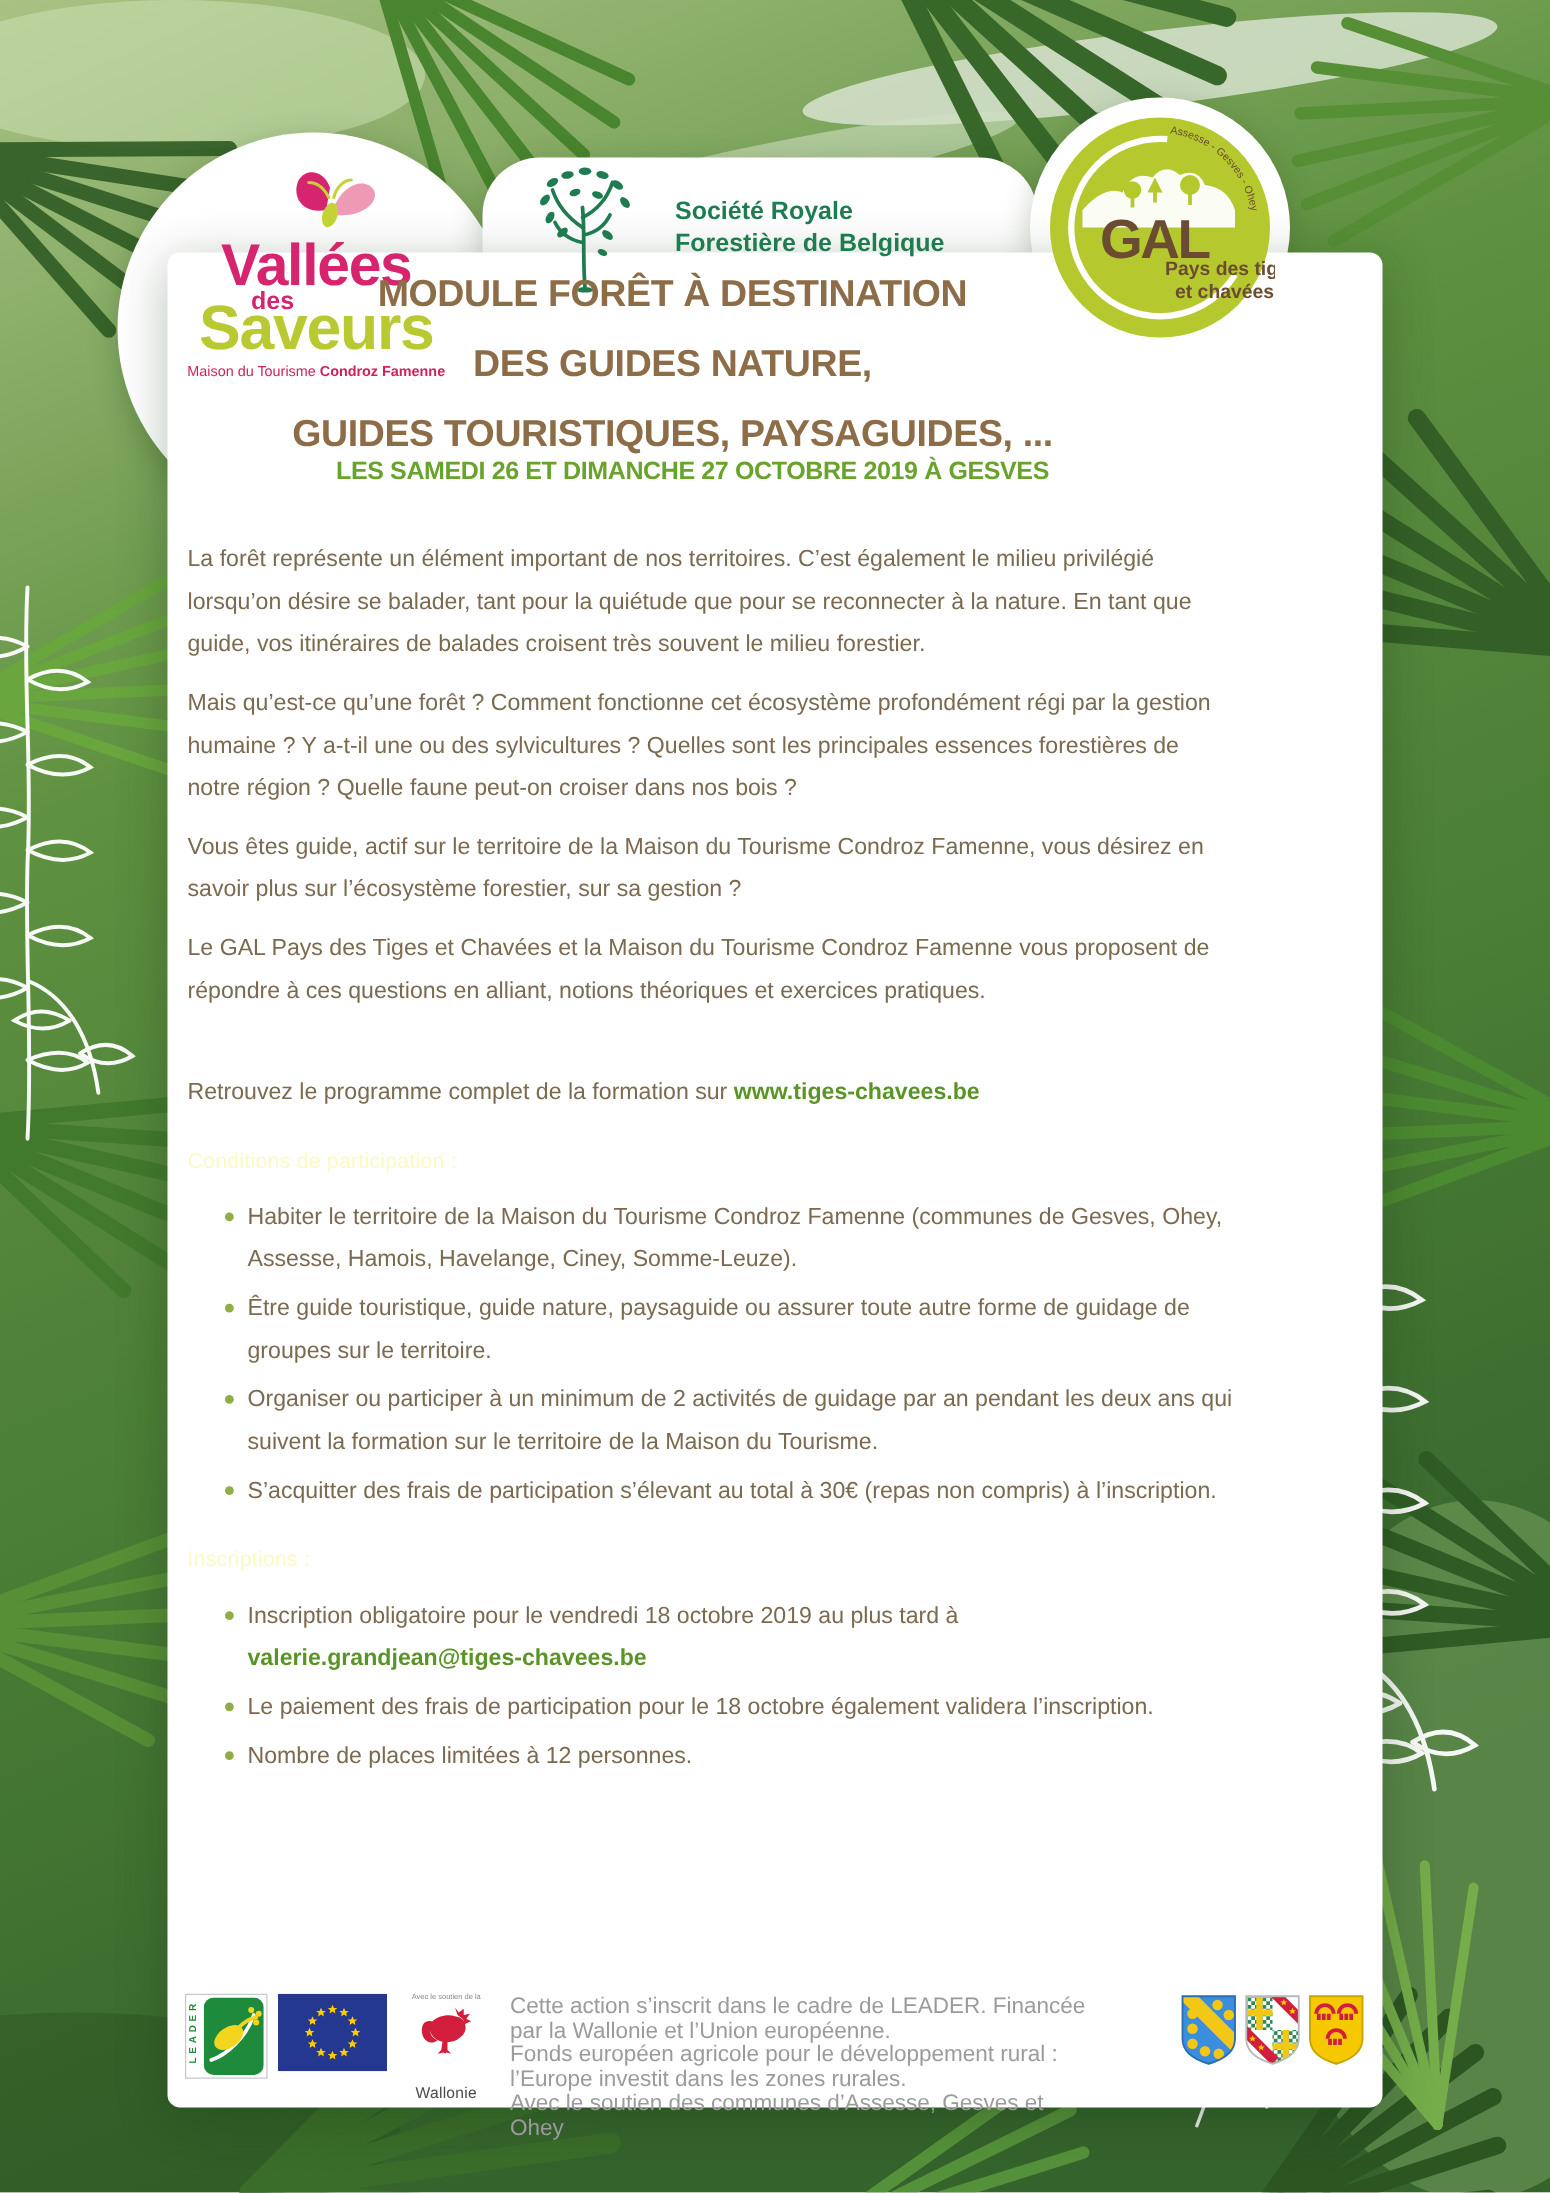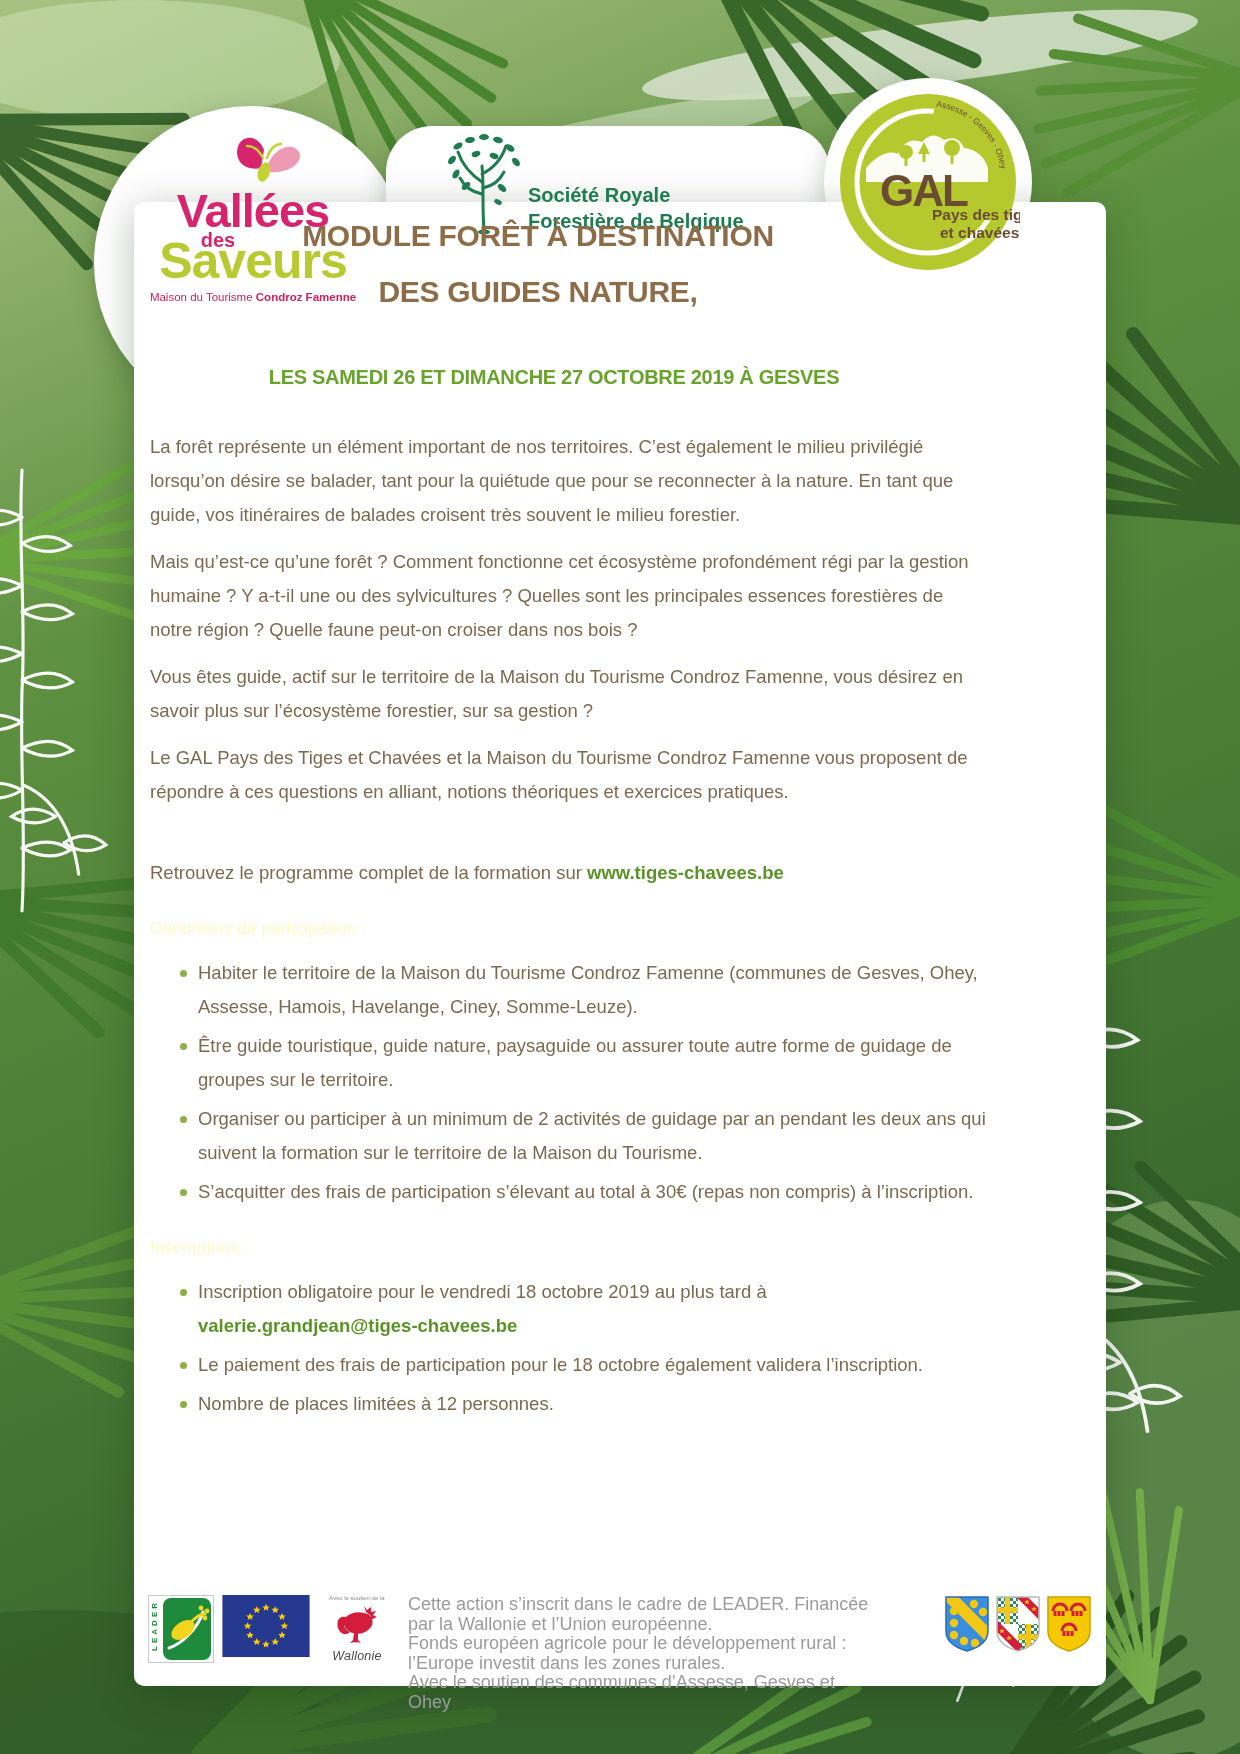--- a/index.html
+++ b/index.html
@@ -15,21 +15,21 @@
   
   .vallees{position:absolute;left:112px;top:128px;width:282px;text-align:center;line-height:1;}
   .vallees .butterfly{margin-left:30px;}
   .vallees .l1{color:#d6246e;font-size:47px;font-weight:bold;letter-spacing:-1px;margin-top:-6px;}
   .vallees .l2{color:#d6246e;font-size:20px;font-weight:bold;margin:-4px 70px 0 0;}
   .vallees .l3{color:#b9c931;font-size:50px;font-weight:bold;letter-spacing:-1px;margin-top:-14px;}
   .vallees .sub{font-size:11.5px;color:#d0215c;margin-top:6px;}
   .vallees .sub b{font-weight:bold;}
 
   
-  .srfb{position:absolute;left:442px;top:130px;display:flex;align-items:flex-end;gap:2px;}
+  .srfb{position:absolute;left:426px;top:130px;display:flex;align-items:center;gap:30px;}
   .srfb .name{color:#1f7c50;font-size:20px;font-weight:600;line-height:26px;}
 
   
   .gal-svg{position:absolute;left:836px;top:90px;}
 
   
   .title-block{position:absolute;left:132px;top:208px;width:812px;text-align:center;color:#8d6c48;font-weight:800;font-size:30px;line-height:56px;letter-spacing:-.3px;}
   .date-heading{position:absolute;left:134px;top:366px;width:840px;text-align:center;color:#68a32c;font-weight:800;font-size:20px;letter-spacing:-.3px;white-space:nowrap;}
 
   
@@ -42,21 +42,21 @@
   ul.blist li::before{content:"";position:absolute;left:30px;top:14px;width:7px;height:7px;border-radius:50%;background:#8fae46;}
 
   
   .footer{position:absolute;left:148px;top:1595px;width:944px;display:flex;align-items:flex-start;}
   .leader{position:relative;width:64px;height:66px;border:1px solid #c9c9c9;background:#fff;flex:none;}
   .leader .vert{position:absolute;left:1px;top:4px;writing-mode:vertical-rl;transform:rotate(180deg);font-size:8px;font-weight:bold;color:#1e8a3c;letter-spacing:3px;}
   .leader svg{position:absolute;right:2px;top:2px;}
   .euflag{flex:none;margin-left:8px;}
   .wallonie{flex:none;margin-left:10px;width:74px;text-align:center;}
   .wallonie .tiny{font-size:6px;color:#8a8a8a;line-height:7px;}
-  .wallonie .wname{font-size:12.5px;color:#4a4a4a;letter-spacing:.2px;margin-top:1px;font-style:italic;}
+  .wallonie .wname{font-size:12.5px;color:#4a4a4a;letter-spacing:.2px;margin-top:18px;}
   .credits{margin-left:14px;width:470px;color:#9b9b9b;font-size:18px;line-height:19.5px;}
   .shields{margin-left:auto;display:flex;gap:5px;}
 </style>
 </head>
 <body>
 
 <div class="page">
 
   <svg class="bg-art" viewBox="0 0 1240 1754" xmlns="http://www.w3.org/2000/svg">
     <defs>
@@ -184,20 +184,21 @@
     </g>
     <text x="44" y="116" font-size="44" font-weight="bold" fill="#6b4c33" font-family="Liberation Sans, sans-serif" letter-spacing="-2">GAL</text>
     <text x="96" y="130" font-size="15.5" font-weight="bold" fill="#6b4c33" font-family="Liberation Sans, sans-serif">Pays des tiges</text>
     <text x="104" y="148" font-size="15.5" font-weight="bold" fill="#6b4c33" font-family="Liberation Sans, sans-serif">et chavées</text>
     <text font-size="8.5" fill="#6b4c33" font-family="Liberation Sans, sans-serif"><textPath href="#galArc" startOffset="8">Assesse - Gesves - Ohey</textPath></text>
   </svg>
 
   <div class="title-block">
     <div>MODULE FORÊT À DESTINATION</div>
     <div>DES GUIDES NATURE,</div>
+    <div>GUIDES TOURISTIQUES, PAYSAGUIDES, ...</div>
   </div>
   <div class="date-heading">LES SAMEDI 26 ET DIMANCHE 27 OCTOBRE 2019 À GESVES</div>
 
   <div class="content">
     <p>La forêt représente un élément important de nos territoires. C’est également le milieu privilégié lorsqu’on désire se balader, tant pour la quiétude que pour se reconnecter à la nature. En tant que guide, vos itinéraires de balades croisent très souvent le milieu forestier.</p>
     <p>Mais qu’est-ce qu’une forêt ? Comment fonctionne cet écosystème profondément régi par la gestion humaine ? Y a-t-il une ou des sylvicultures ? Quelles sont les principales essences forestières de notre région ? Quelle faune peut-on croiser dans nos bois ?</p>
     <p>Vous êtes guide, actif sur le territoire de la Maison du Tourisme Condroz Famenne, vous désirez en savoir plus sur l’écosystème forestier, sur sa gestion ?</p>
     <p>Le GAL Pays des Tiges et Chavées et la Maison du Tourisme Condroz Famenne vous proposent de répondre à ces questions en alliant, notions théoriques et exercices pratiques.</p>
     <p>
       <br>

